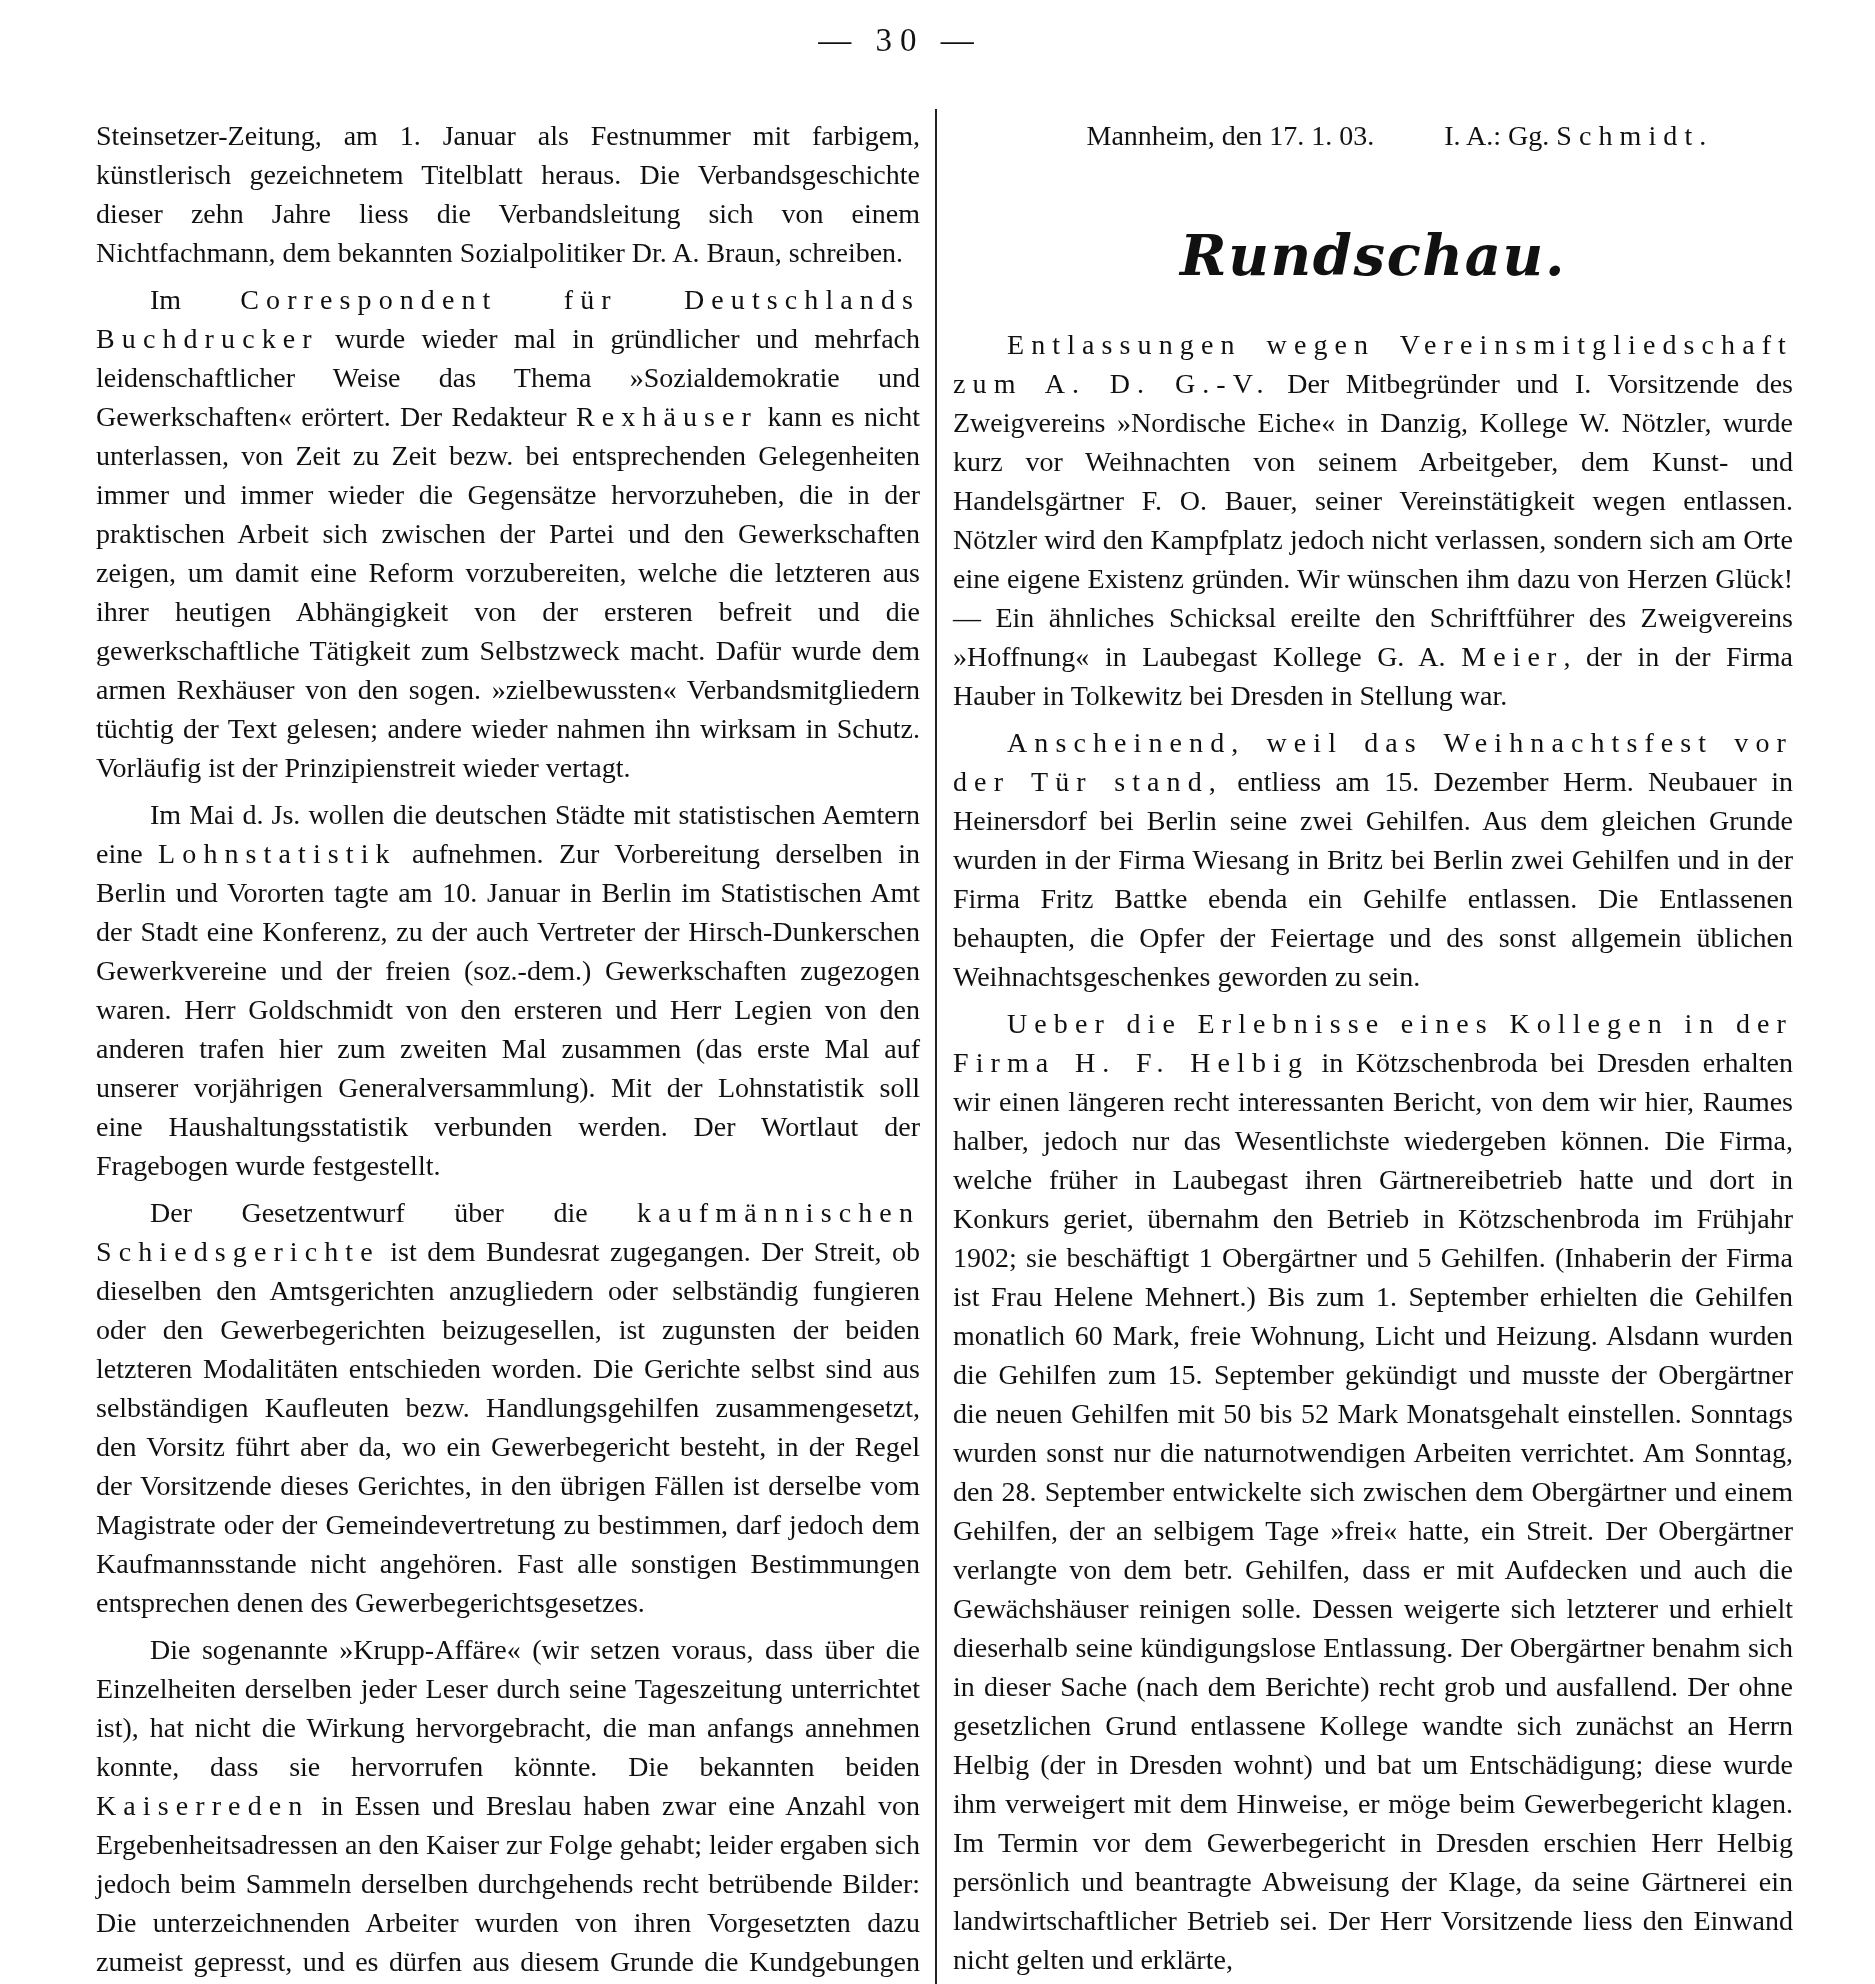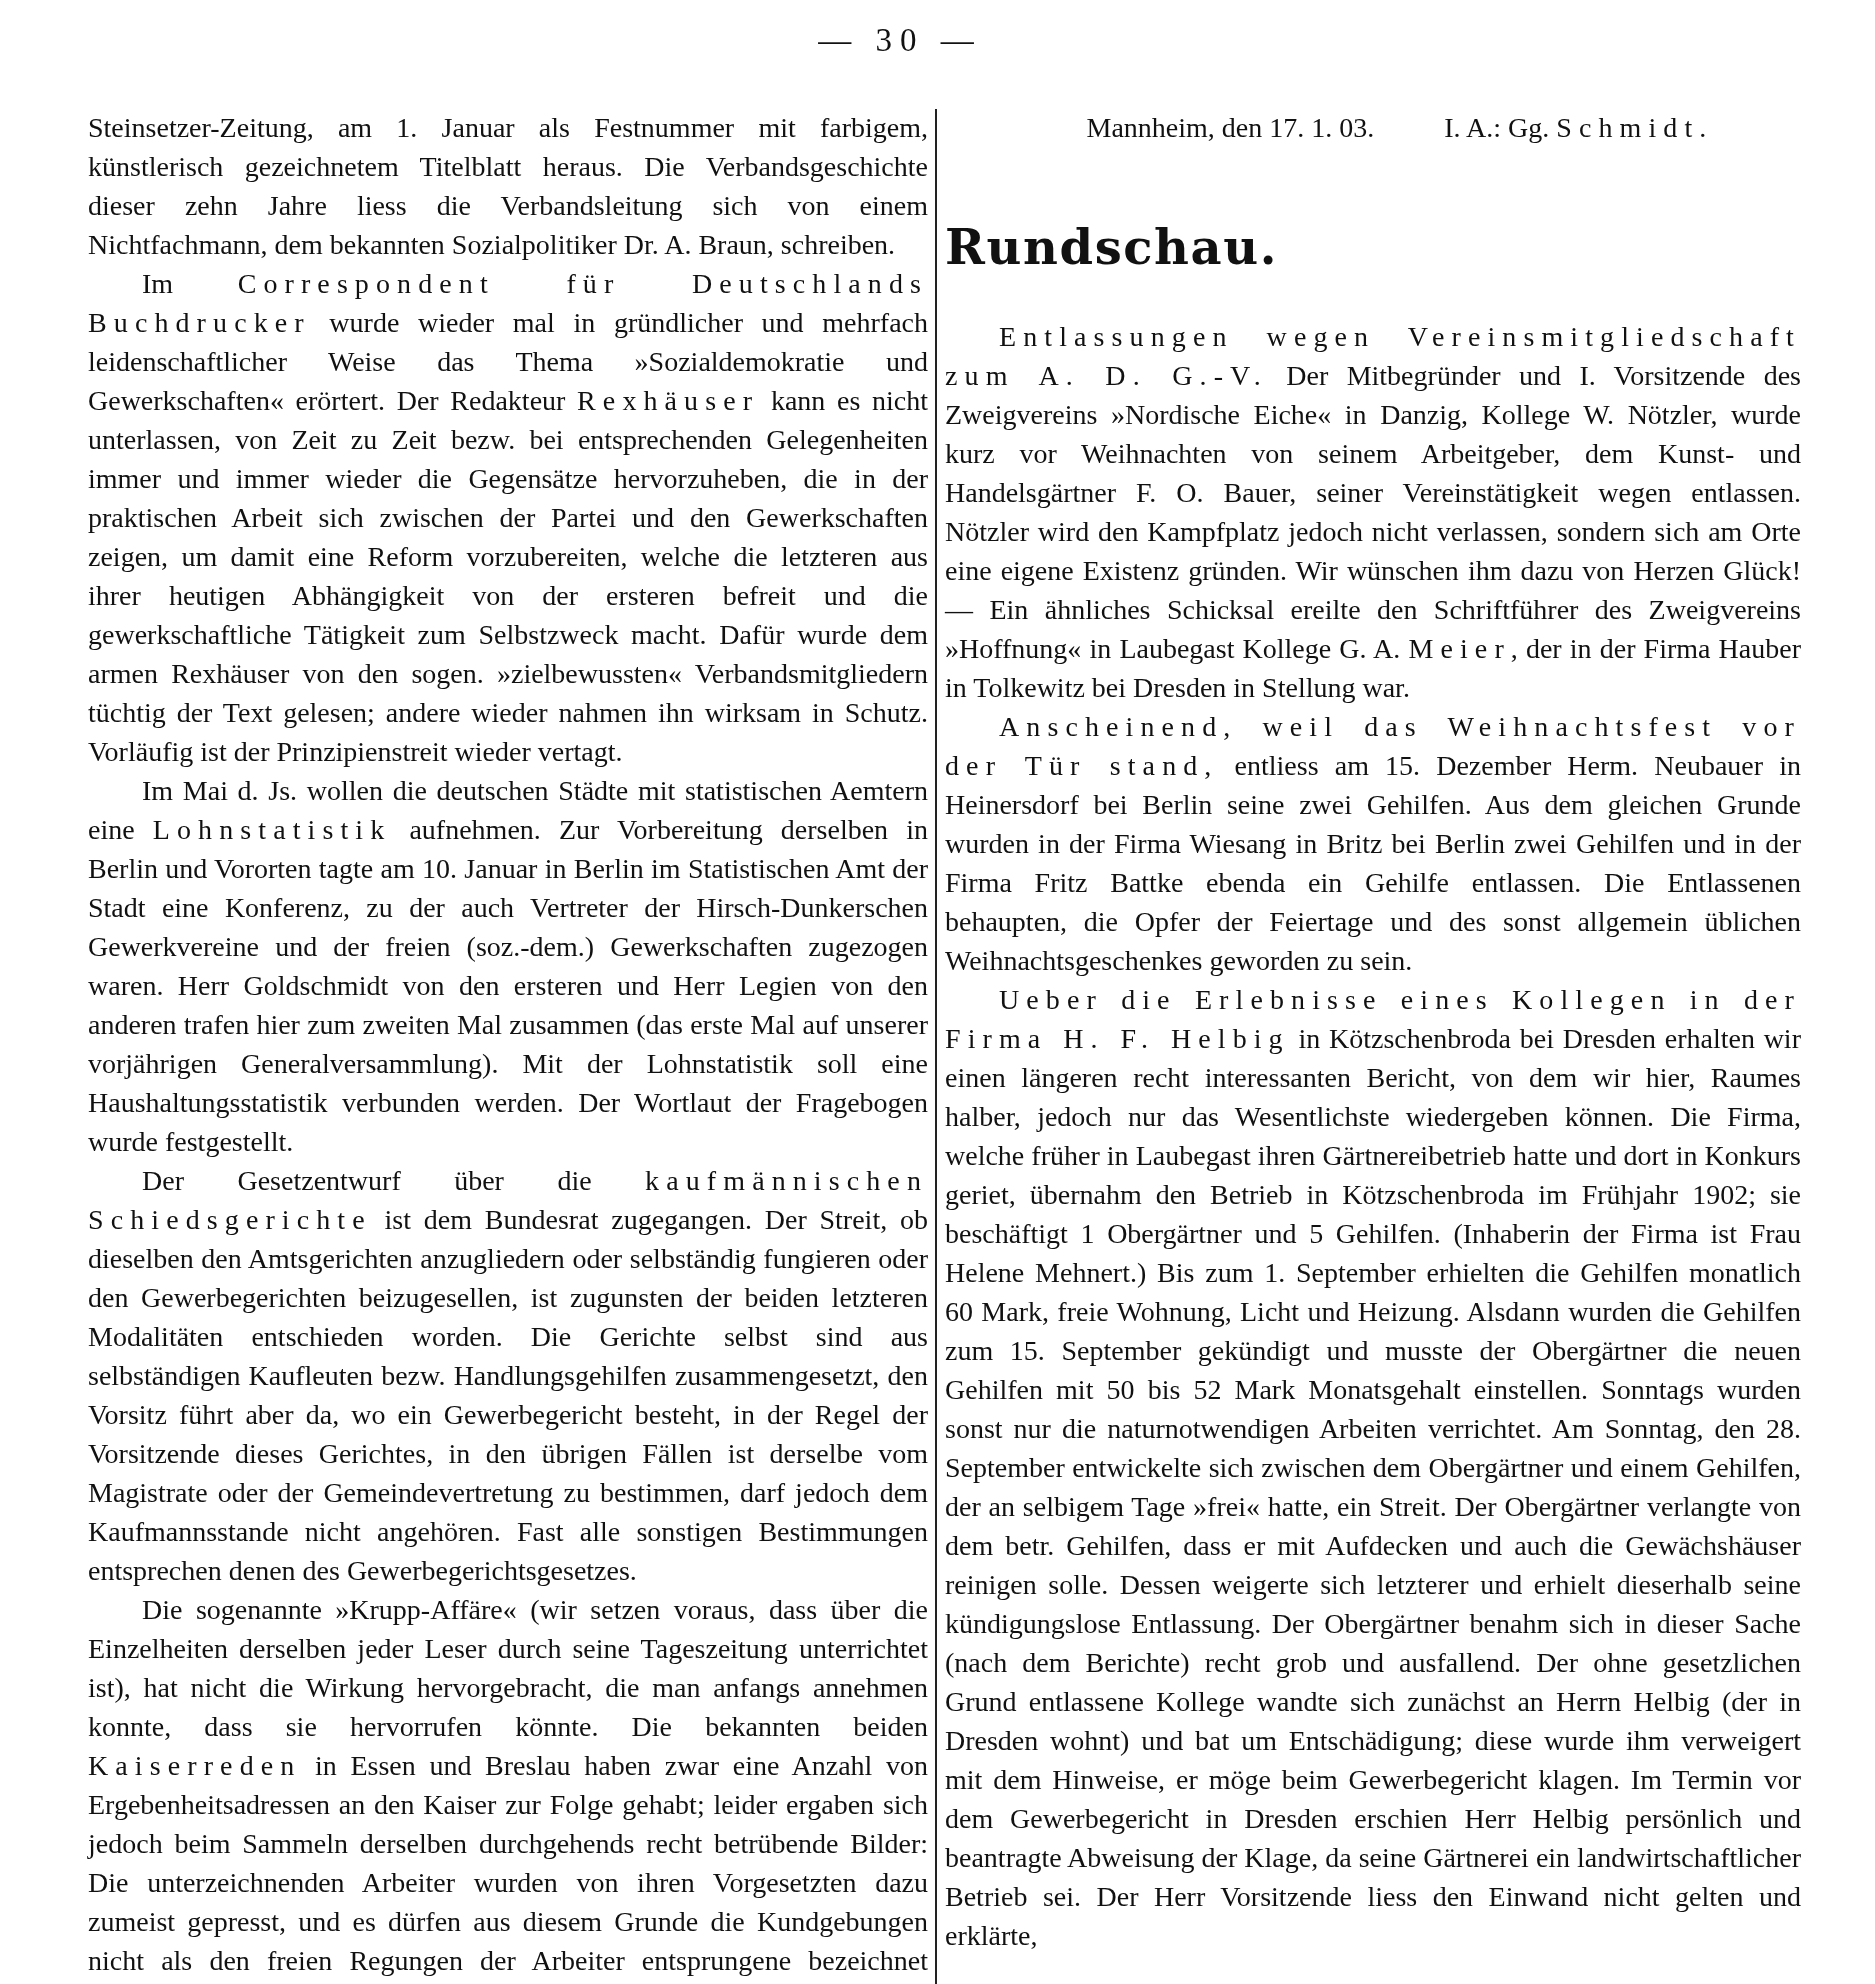--- a/index.html
+++ b/index.html
@@ -5,25 +5,25 @@
   html, body { margin: 0; padding: 0; background: #ffffff; }
   body { width: 1876px; height: 2673px; position: relative; overflow: hidden; color: #111111;
          font-family: "Liberation Serif", "DejaVu Serif", serif; }
   .page-number { position: absolute; top: 22px; left: 0; width: 1800px; text-align: center;
                  font-size: 33px; letter-spacing: 8px; }
   .col { position: absolute; top: 108px; font-size: 28px; line-height: 39px; text-align: justify;
          hyphens: manual; }
   .col-left { left: 88px; width: 840px; }
   .col-right { left: 945px; width: 856px; }
   .divider { position: absolute; left: 935px; top: 109px; width: 1.6px; height: 2455px; background: #222; }
-  p { margin: 0; text-indent: 0; }
+  p { margin: 8px; text-indent: 0; }
   p.ind { text-indent: 54px; }
   .sp { letter-spacing: 7.1px; }
-  .h-rund { text-align: left; font-family: "DejaVu Serif", serif; font-weight: bold; font-size: 48px;
-            line-height: 67px; margin: 67px 0 36px 0; letter-spacing: 1.6px; }
+  .h-rund { text-align: center; font-family: "DejaVu Serif", serif; font-weight: bold; font-size: 56px;
+            line-height: 67px; margin: 67px 0 36px 0; font-style: italic; letter-spacing: 1.6px; }
   .sign { text-indent: 54px; white-space: pre; text-align: center; }
 </style>
 </head>
 <body>
 
 <div class="page-number">— 30 —</div>
 
 <div class="col col-left">
   <div id="left-top">
       <p><span>Steinsetzer-Zeitung, am 1. Januar als Festnummer mit farbigem, künstlerisch gezeichnetem Titelblatt heraus. Die Verbandsgeschichte dieser zehn Jahre liess die Verbandsleitung sich von einem Nichtfachmann, dem bekannten Sozialpolitiker Dr. A. Braun, schreiben.</span></p>

